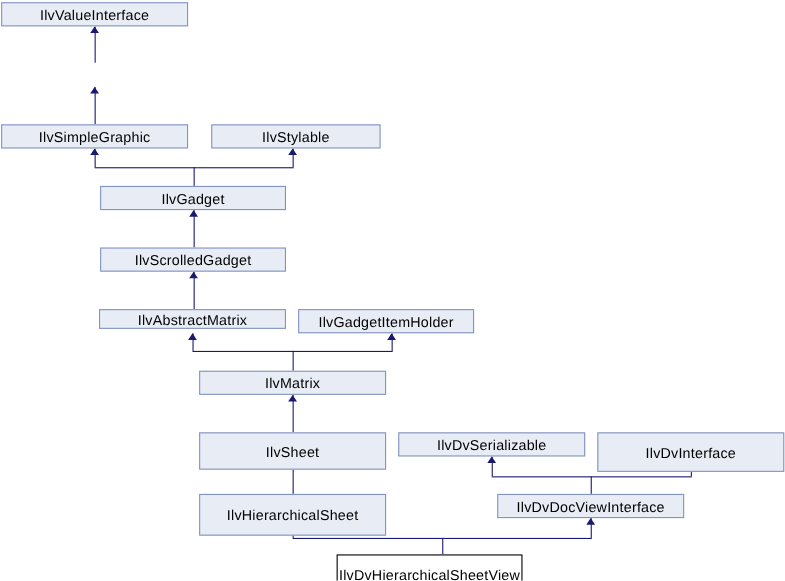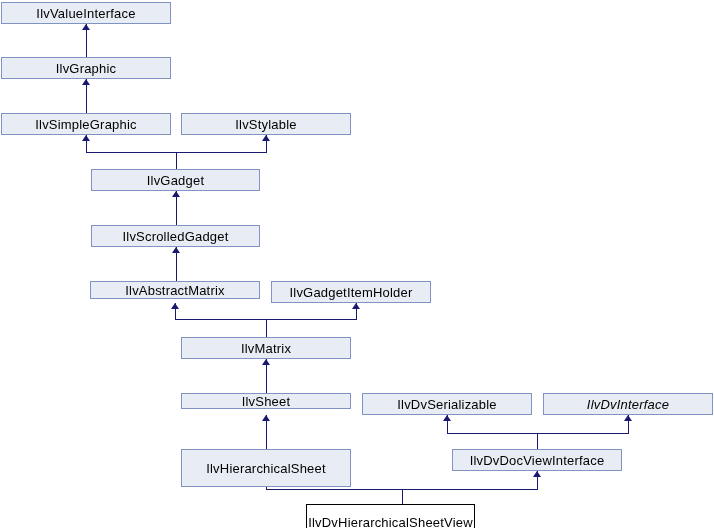--- a/index.html
+++ b/index.html
@@ -85,51 +85,48 @@
     <div class="arrow" style="left: 624px; top: 415px;"></div>
     <div class="edge" style="left: 402px; top: 489px; width: 1px; height: 15px;"></div>
     <div class="edge" style="left: 266px; top: 489px; width: 272px; height: 1px;"></div>
     <div class="edge" style="left: 266px; top: 471px; width: 1px; height: 18px;"></div>
     <div class="arrow" style="left: 262px; top: 471px;"></div>
     <div class="edge" style="left: 537px; top: 471px; width: 1px; height: 18px;"></div>
     <div class="arrow" style="left: 533px; top: 471px;"></div>
     <div class="node" style="left: 1px; top: 2px; width: 170px; height: 22px;">
       <span>IlvValueInterface</span>
     </div>
-    <div class="node" style="left: 1px; top: 57px; width: 170px; height: 22px;">
-      <span>IlvGraphic</span>
-    </div>
     <div class="node" style="left: 1px; top: 113px; width: 170px; height: 22px;">
       <span>IlvSimpleGraphic</span>
     </div>
-    <div class="node" style="left: 181px; top: 113px; width: 170px; height: 22px;">
+    <div class="node" style="left: 192px; top: 113px; width: 154px; height: 22px;">
       <span>IlvStylable</span>
     </div>
     <div class="node" style="left: 91px; top: 169px; width: 169px; height: 22px;">
       <span>IlvGadget</span>
     </div>
     <div class="node" style="left: 91px; top: 225px; width: 169px; height: 22px;">
       <span>IlvScrolledGadget</span>
     </div>
     <div class="node" style="left: 90px; top: 281px; width: 170px; height: 18px;">
       <span>IlvAbstractMatrix</span>
     </div>
     <div class="node" style="left: 271px; top: 281px; width: 160px; height: 22px;">
       <span>IlvGadgetItemHolder</span>
     </div>
     <div class="node" style="left: 181px; top: 337px; width: 170px; height: 22px;">
       <span>IlvMatrix</span>
     </div>
-    <div class="node" style="left: 181px; top: 393px; width: 170px; height: 16px;">
+    <div class="node" style="left: 181px; top: 393px; width: 170px; height: 34px;">
       <span>IlvSheet</span>
     </div>
     <div class="node" style="left: 362px; top: 393px; width: 170px; height: 22px;">
       <span>IlvDvSerializable</span>
     </div>
-    <div class="node" style="left: 543px; top: 393px; width: 170px; height: 22px; font-style: italic;">
+    <div class="node" style="left: 543px; top: 393px; width: 170px; height: 36px;">
       <span>IlvDvInterface</span>
     </div>
     <div class="node" style="left: 181px; top: 449px; width: 170px; height: 38px;">
       <span>IlvHierarchicalSheet</span>
     </div>
     <div class="node" style="left: 452px; top: 449px; width: 170px; height: 22px;">
       <span>IlvDvDocViewInterface</span>
     </div>
     <div class="node focus" style="left: 306px; top: 504px; width: 169px; height: 36px; align-items: center;">
       <span>IlvDvHierarchicalSheetView</span>

